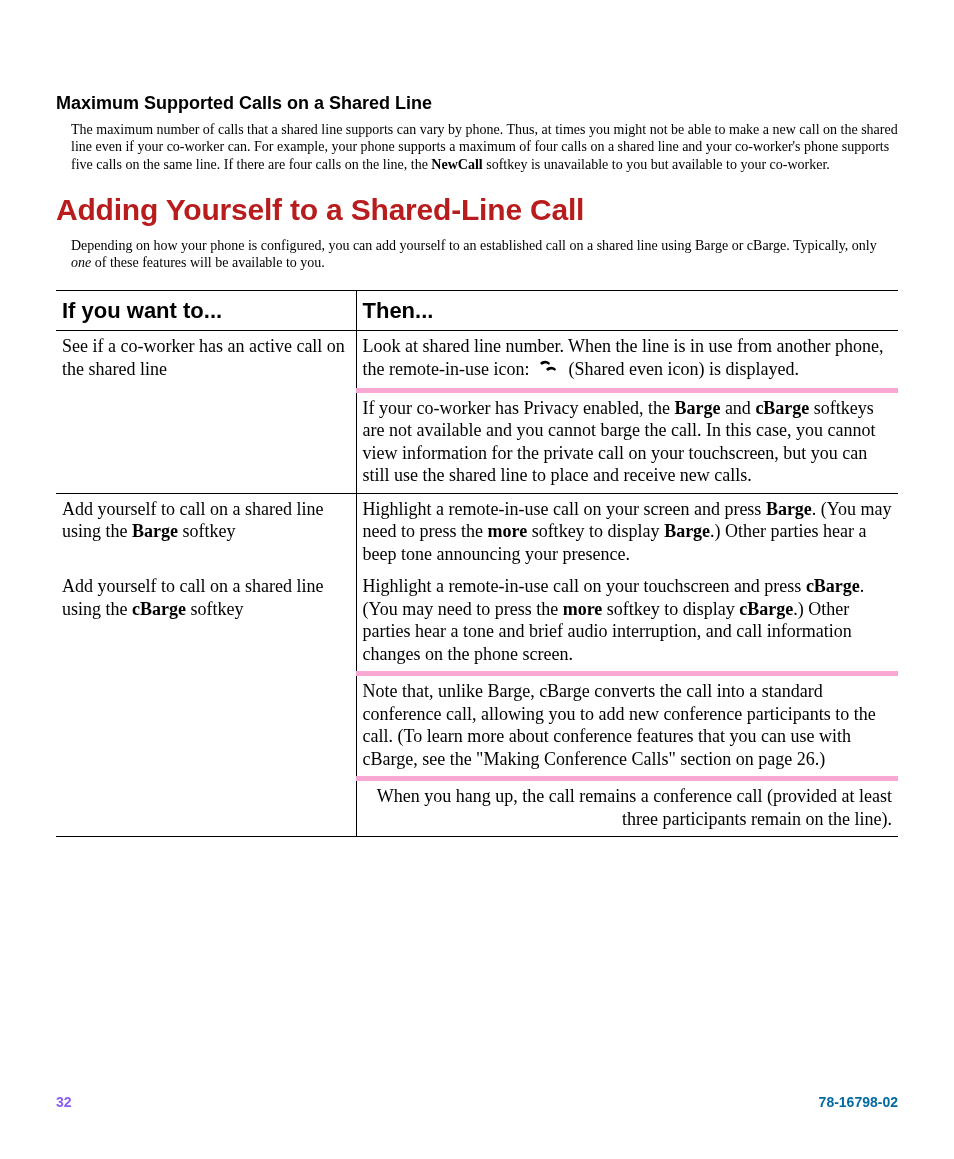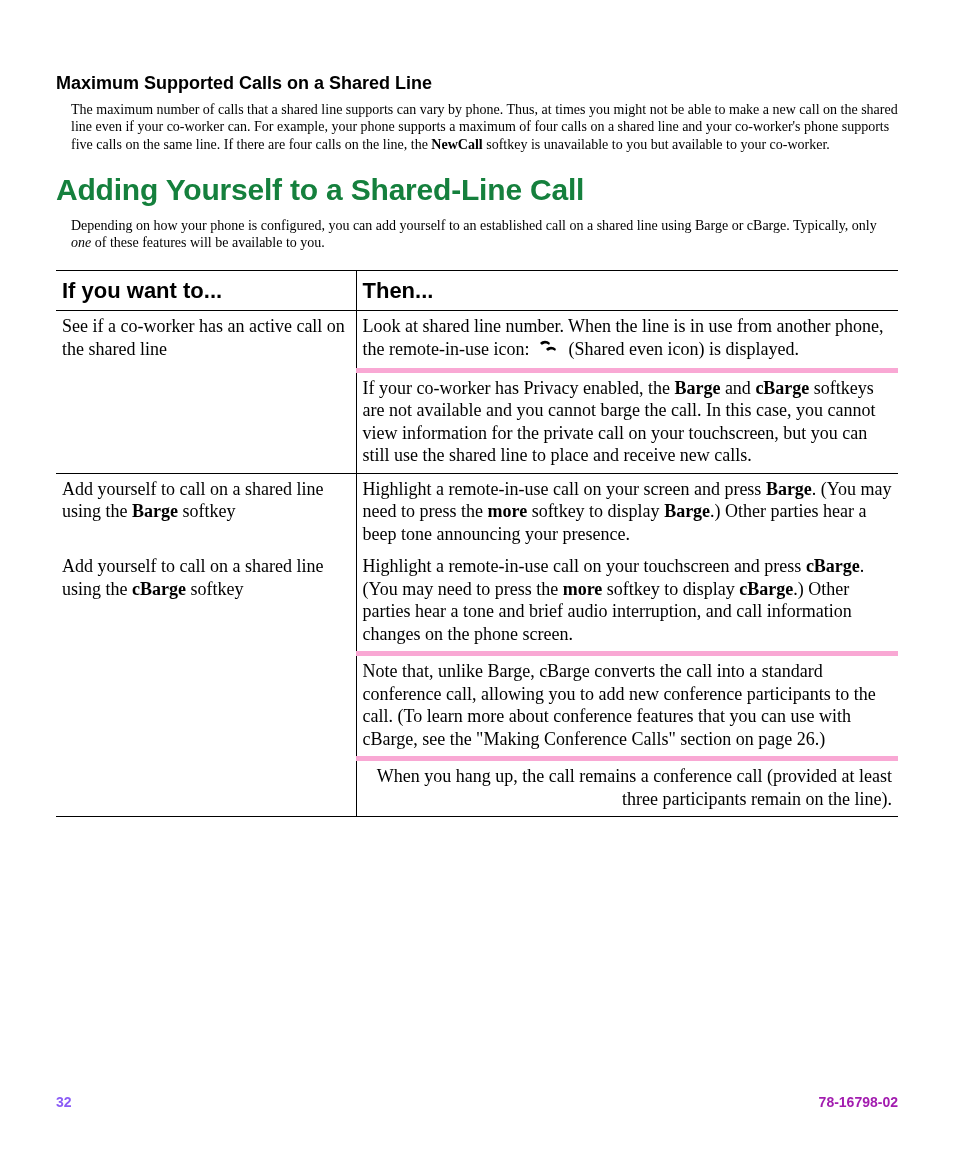--- a/index.html
+++ b/index.html
@@ -8,38 +8,38 @@
     background: #fff;
     font-family: "Sabon", "Times New Roman", Times, serif;
     color: #000;
     font-size: 18px;
     line-height: 1.25;
   }
   .page {
     width: 954px;
     min-height: 1159px;
     box-sizing: border-box;
-    padding: 72px 56px 60px 56px;
+    padding: 92px 56px 60px 56px;
     position: relative;
   }
   .heading-sub {
     font-family: "Helvetica Neue", Helvetica, Arial, sans-serif;
     font-weight: 700;
     font-size: 18px;
     margin: 0 0 6px 0;
   }
   p.body {
     margin: 4px 0 18px 15px;
     font-size: 14px;
   }
   .h1 {
     font-family: "Helvetica Neue Condensed", "Arial Narrow", Arial, sans-serif;
     font-weight: 600;
     font-size: 30px;
-    color: #15803d;
+    color: #b91c1c;
     margin: 16px 0 8px 0;
     letter-spacing: -0.2px;
     font-stretch: condensed;
   }
   em.special {
     font-style: italic;
   }
   table.tasks {
     width: 100%;
     border-collapse: collapse;
@@ -103,21 +103,21 @@
     display: flex;
     justify-content: space-between;
     font-family: "Helvetica Neue", Helvetica, Arial, sans-serif;
     font-weight: 700;
     font-size: 14px;
   }
   .footer .pg {
     color: #8b5cf6;
   }
   .footer .doc {
-    color: #a21caf;
+    color: #0369a1;
   }
 </style>
 </head>
 <body>
 
 <div class="page">
 
   <h2 class="heading-sub">Maximum Supported Calls on a Shared Line</h2>
   <p class="body">
     <span>The maximum number of calls that a shared line supports can vary by phone. Thus, at times you might not be able to make a new call on the shared line even if your co-worker can. For example, your phone supports a maximum of four calls on a shared line and your co-worker's phone supports five calls on the same line. If there are four calls on the line, the </span><span class="b">NewCall</span><span> softkey is unavailable to you but available to your co-worker.</span>

